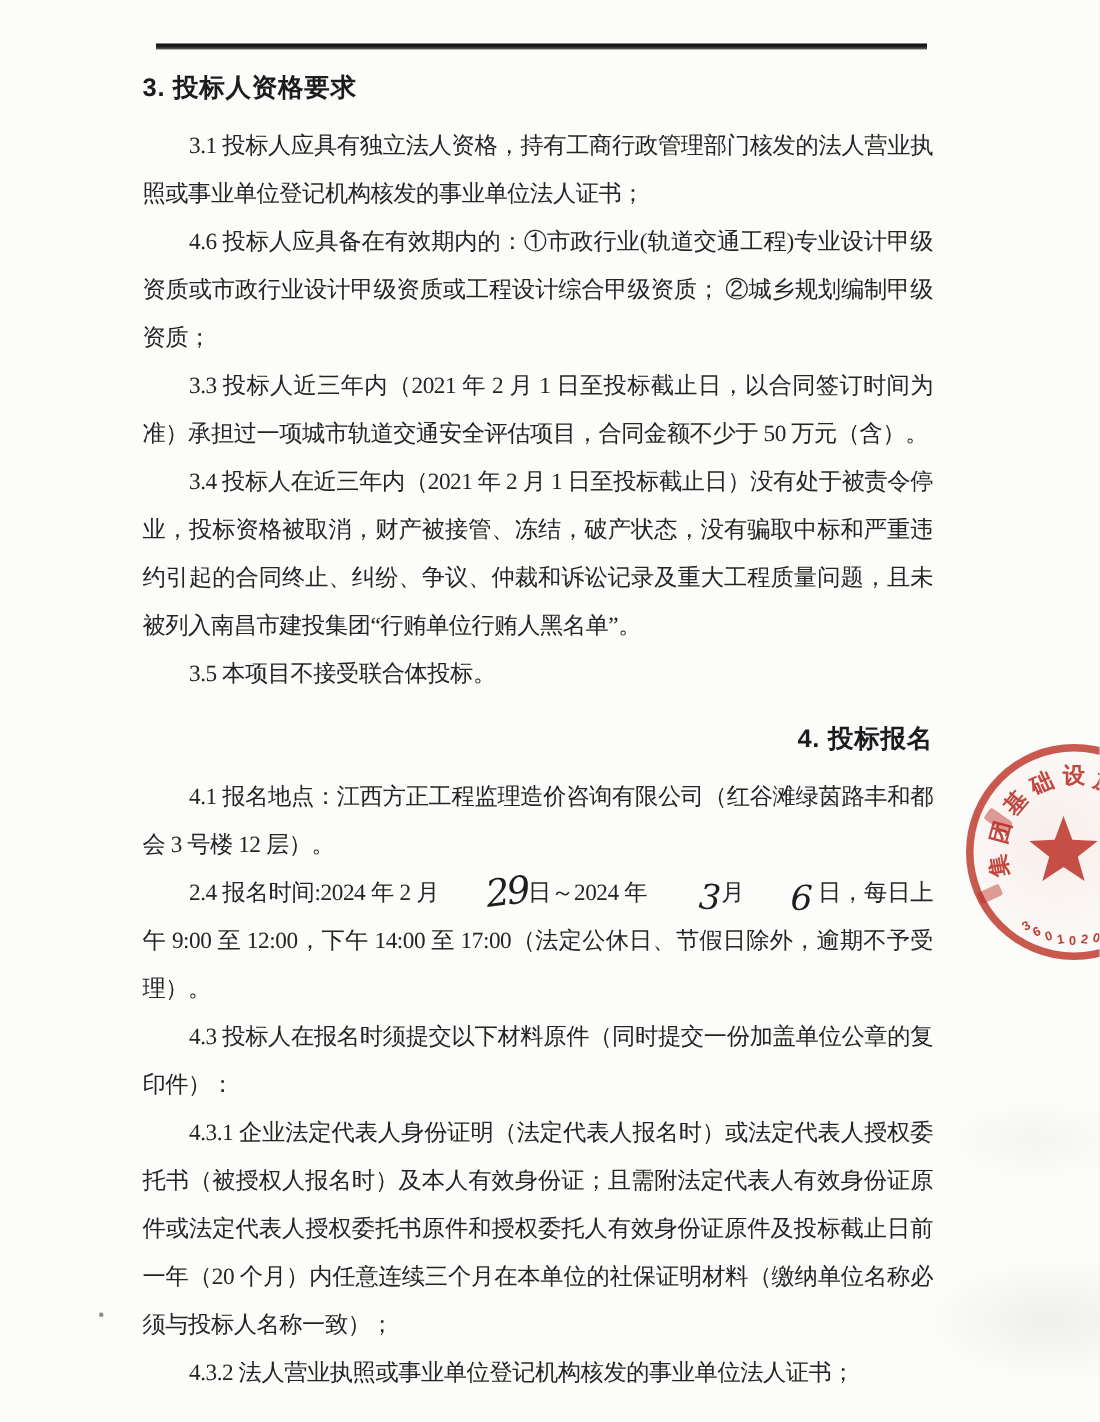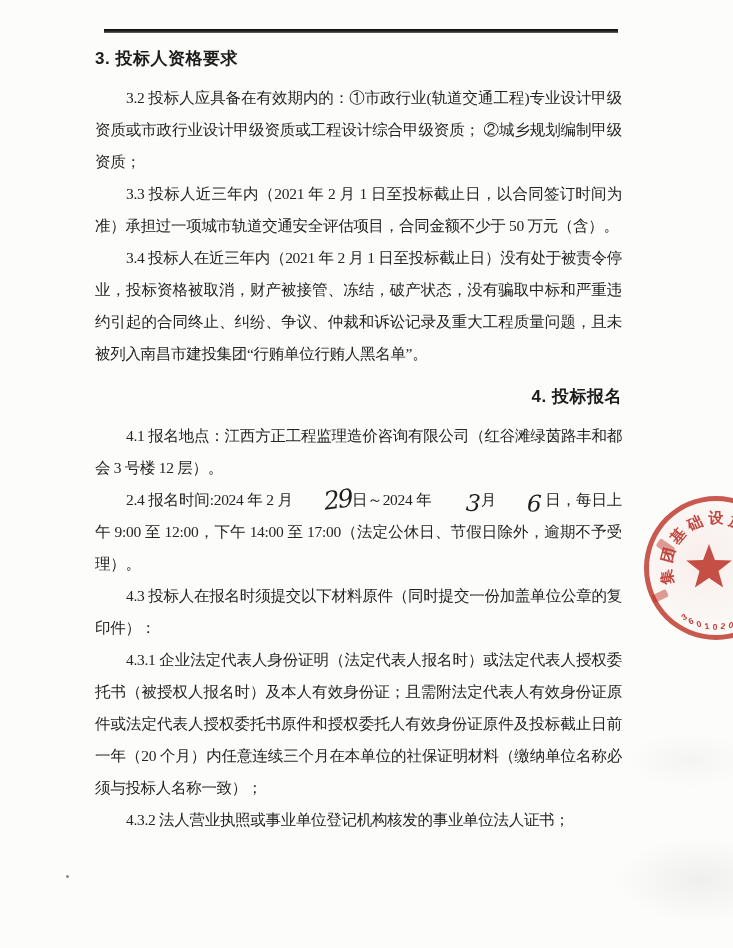--- a/index.html
+++ b/index.html
@@ -91,27 +91,29 @@
 <body>
 
 <div class="page">
 
   <div class="top-rule"></div>
 
   <div class="content">
 
     <div class="sec-heading">3. 投标人资格要求</div>
 
+    <p class="body-p">3.1 投标人应具有独立法人资格，持有工商行政管理部门核发的法人营业执照或事业单位登记机构核发的事业单位法人证书；</p>
 
-    <p class="body-p">3.2 投标人应具备在有效期内的：①市政行业(轨道交通工程)专业设计甲级资质或市政行业设计甲级资质或工程设计综合甲级资质； ②城乡规划编制甲级资质；</p>
+    <p class="body-p">4.6 投标人应具备在有效期内的：①市政行业(轨道交通工程)专业设计甲级资质或市政行业设计甲级资质或工程设计综合甲级资质； ②城乡规划编制甲级资质；</p>
 
     <p class="body-p">3.3 投标人近三年内（2021 年 2 月 1 日至投标截止日，以合同签订时间为准）承担过一项城市轨道交通安全评估项目，合同金额不少于 50 万元（含）。</p>
 
     <p class="body-p">3.4 投标人在近三年内（2021 年 2 月 1 日至投标截止日）没有处于被责令停业，投标资格被取消，财产被接管、冻结，破产状态，没有骗取中标和严重违约引起的合同终止、纠纷、争议、仲裁和诉讼记录及重大工程质量问题，且未被列入南昌市建投集团“行贿单位行贿人黑名单”。</p>
 
+    <p class="body-p">3.5 本项目不接受联合体投标。</p>
 
     <div class="sec-heading second">4. 投标报名</div>
 
     <p class="body-p">4.1 报名地点：江西方正工程监理造价咨询有限公司（红谷滩绿茵路丰和都会 3 号楼 12 层）。</p>
 
     <p class="body-p"><span>2.4 报名时间:2024 年 2 月</span><span class="hw hw-start-day">29</span><span>日～2024 年 </span><span class="hw hw-end-month">3</span><span>月</span><span class="hw hw-end-day">6</span><span> 日，每日上午 9:00 至 12:00，下午 14:00 至 17:00（法定公休日、节假日除外，逾期不予受理）。</span></p>
 
     <p class="body-p">4.3 投标人在报名时须提交以下材料原件（同时提交一份加盖单位公章的复印件）：</p>
 
     <p class="body-p">4.3.1 企业法定代表人身份证明（法定代表人报名时）或法定代表人授权委托书（被授权人报名时）及本人有效身份证；且需附法定代表人有效身份证原件或法定代表人授权委托书原件和授权委托人有效身份证原件及投标截止日前一年（20 个月）内任意连续三个月在本单位的社保证明材料（缴纳单位名称必须与投标人名称一致）；</p>

